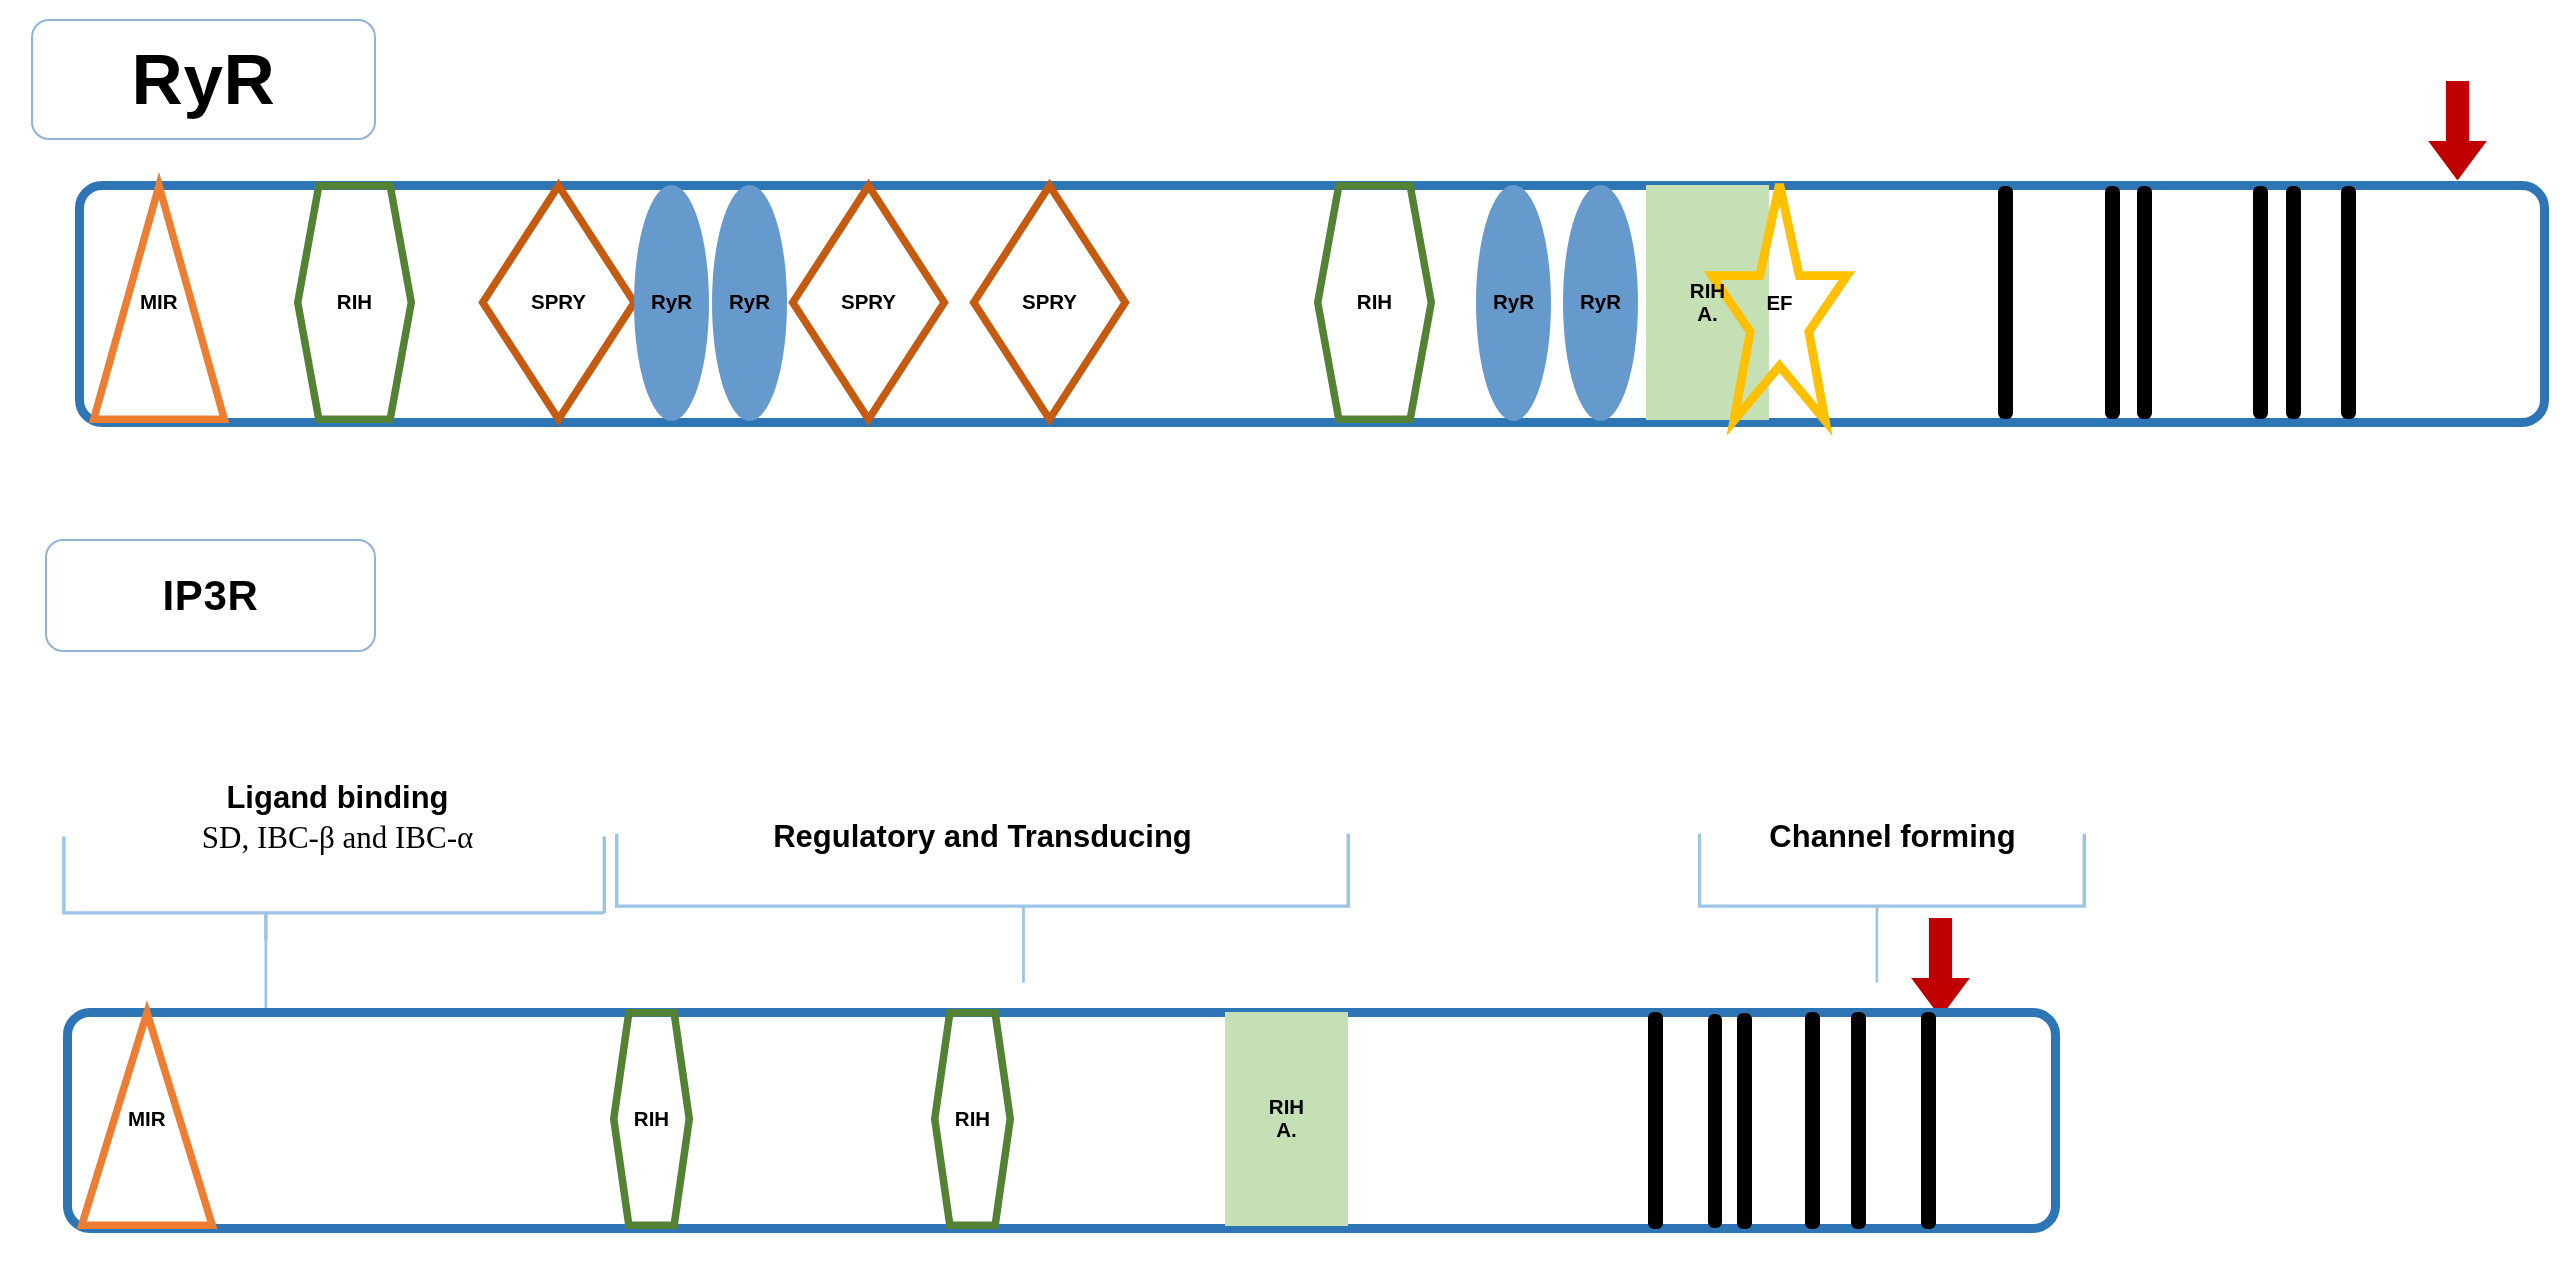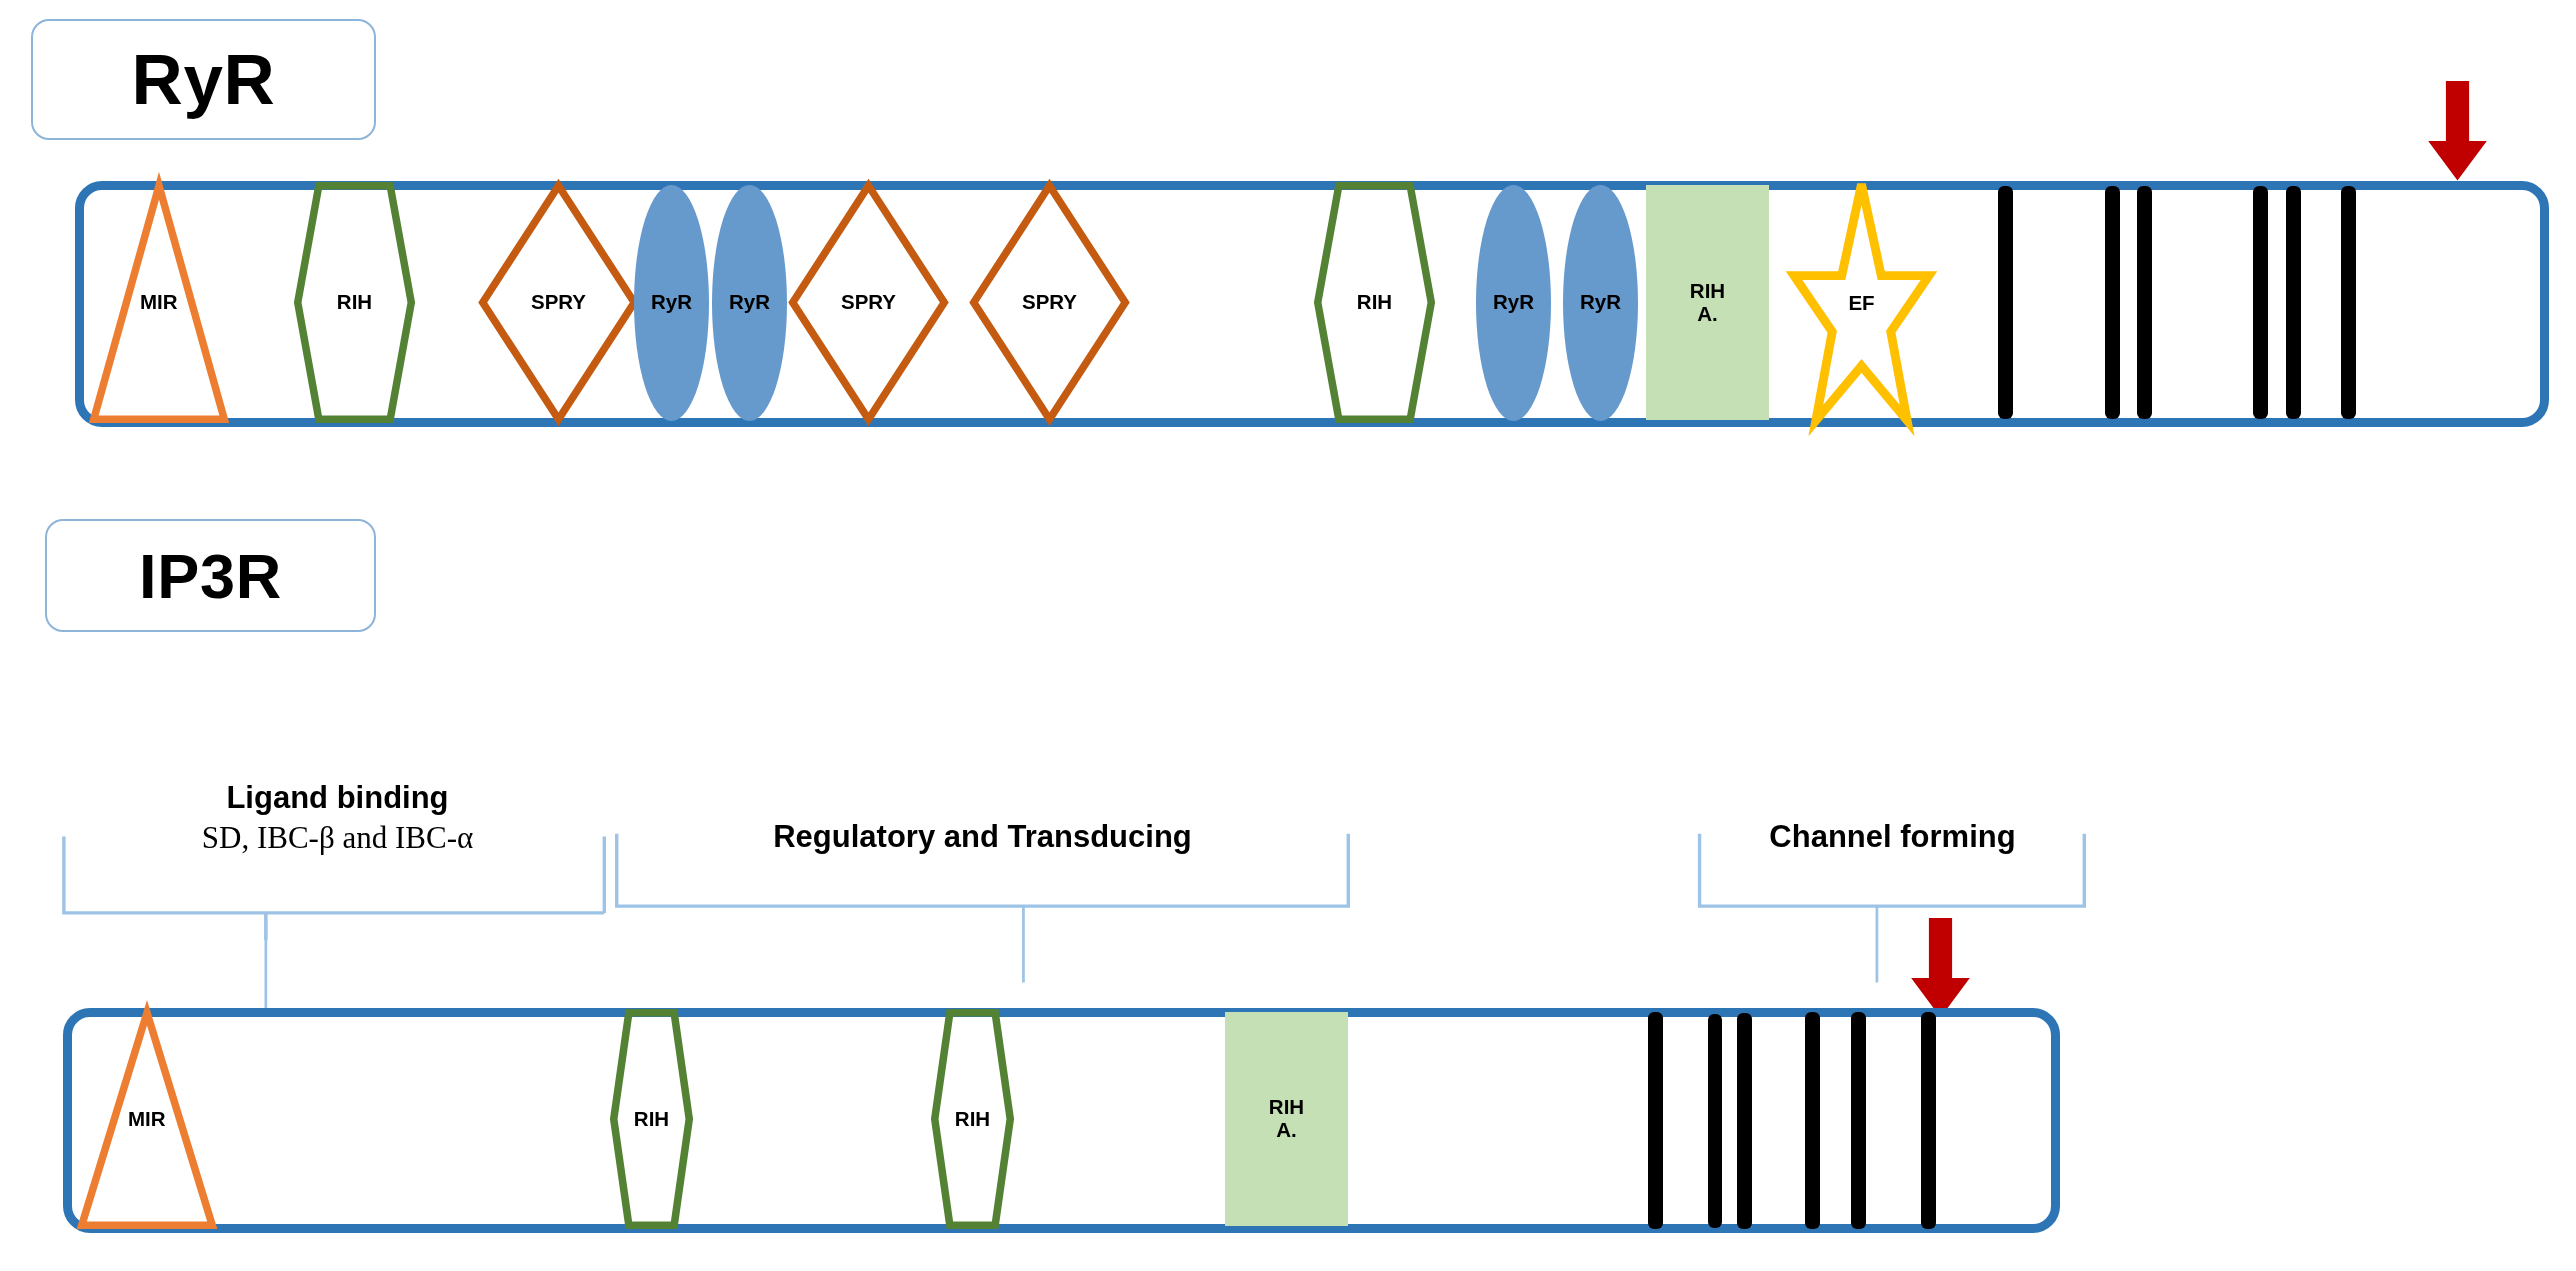--- a/index.html
+++ b/index.html
@@ -25,21 +25,21 @@
     border-radius: 18px;
     background: #ffffff;
     display: flex;
     align-items: center;
     justify-content: center;
     font-weight: bold;
     color: #000000;
     letter-spacing: 0.7px;
   }
   #ryr-chip   { left: 31px;  top: 19px;  width: 341px; height: 117px; font-size: 71px; }
-  #ip3r-chip  { left: 45px;  top: 519px; width: 327px; height: 109px; font-size: 63px; }
+  #ip3r-chip  { left: 45px;  top: 539px; width: 327px; height: 109px; font-size: 42px; }
 
   
   .protein-bar {
     position: absolute;
     border: 9.6px solid #2E75B6;
     border-radius: 27px;
     background: #ffffff;
     box-sizing: border-box;
   }
   #ryr-bar  { left: 75px; top: 181px;  width: 2474px; height: 246px; }
@@ -188,21 +188,21 @@
         <div class="ellipse"></div>
         <span class="domain-label">RyR</span>
       </div>
 
       <div class="domain" style="left:1562px; top:-4.8px; width:123px; height:235px;">
         <div class="fillbox"></div>
         <span class="domain-label">RIH
 A.</span>
       </div>
 
-      <div class="domain" style="left:1706px; top:-9.6px; width:143px; height:246px;">
+      <div class="domain" style="left:1624px; top:-9.6px; width:143px; height:246px;">
         <svg class="shape-svg" viewBox="0 0 210 360" preserveAspectRatio="none">
           <polygon points="105,6 134,140 204,140 148,222 172,352 105,272 38,352 62,222 6,140 76,140" fill="none" stroke="#FFC000" stroke-width="13" stroke-linejoin="miter"></polygon>
         </svg>
         <span class="domain-label">EF</span>
       </div>
 
       <div class="tm-bar" style="left:1914px; top:-4.1px; width:15px; height:233px;"></div>
       <div class="tm-bar" style="left:2021px; top:-4.1px; width:15px; height:233px;"></div>
       <div class="tm-bar" style="left:2053px; top:-4.1px; width:15px; height:233px;"></div>
       <div class="tm-bar" style="left:2169px; top:-4.1px; width:15px; height:233px;"></div>

